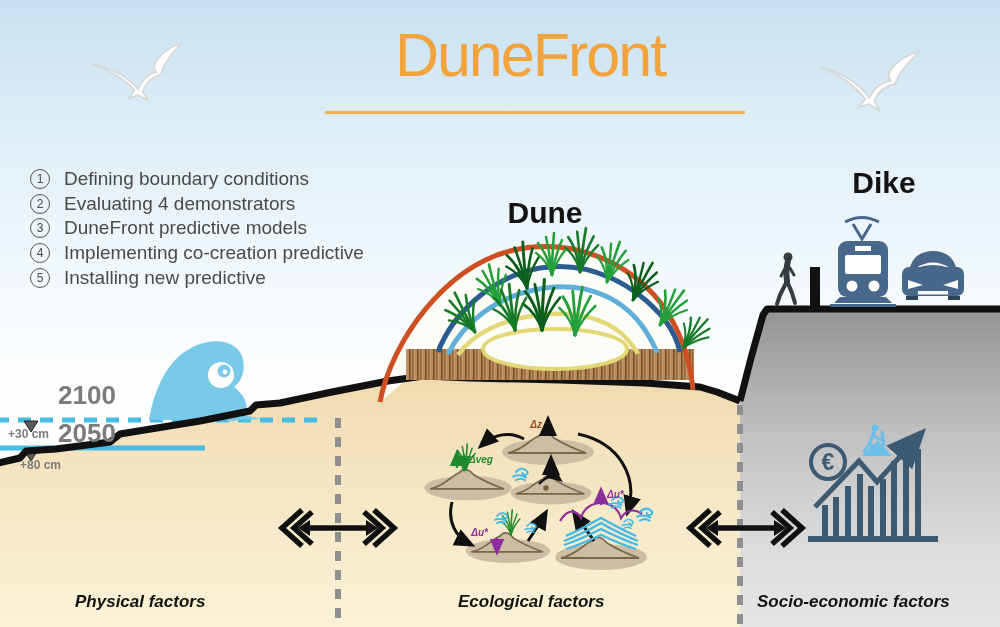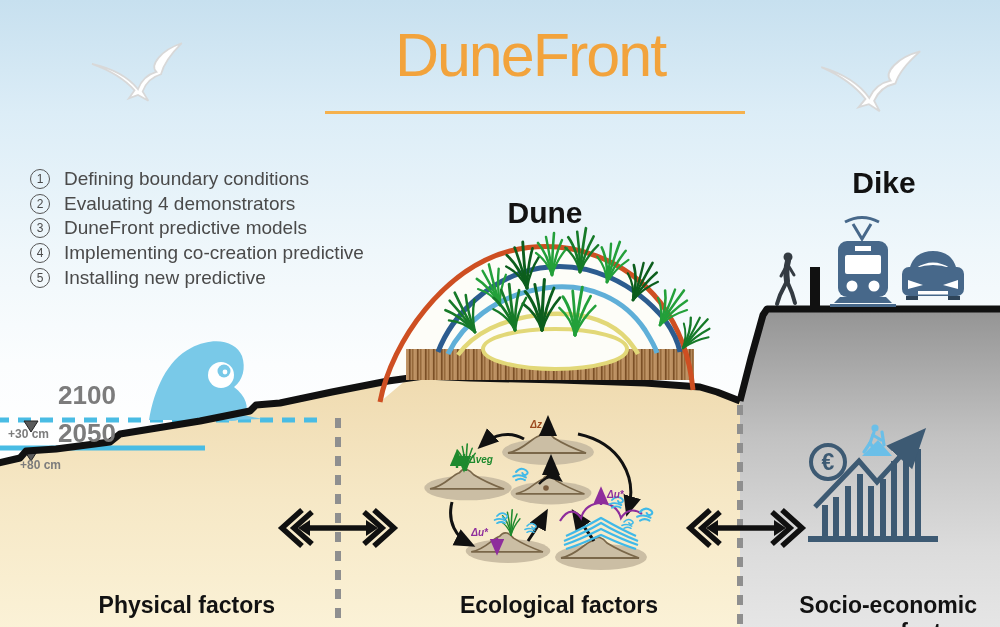--- a/index.html
+++ b/index.html
@@ -13,21 +13,21 @@
   .objectives{left:30px;top:167px;color:#4A4A4A;font-size:19px;}
   .obj-row{display:flex;align-items:center;height:24.6px;}
   .obj-num{width:18px;height:18px;border:1.6px solid #555;border-radius:50%;
     display:flex;align-items:center;justify-content:center;
     font-size:12px;margin-right:14px;flex:0 0 auto;}
   .feature-label{font-size:30px;font-weight:bold;color:#121212;text-align:center;}
   .dune-label{left:460px;top:196px;width:170px;}
   .dike-label{left:809px;top:166px;width:150px;}
   .sea-year{color:#7C7C7C;font-weight:bold;font-size:26px;}
   .sea-rise{color:#7C7C7C;font-weight:bold;font-size:12px;}
-  .factor{font-size:23px;font-weight:bold;color:#121212;text-align:right;}
+  .factor{font-size:17px;font-weight:bold;font-style:italic;color:#121212;text-align:left;}
   svg{display:block;}
 </style>
 </head>
 <body>
 
 <div class="canvas">
 
   <svg class="abs" width="1000" height="627" viewBox="0 0 1000 627" style="left:0;top:0;">
     <defs>
       <linearGradient id="sandGrad" x1="0" y1="370" x2="0" y2="630" gradientUnits="userSpaceOnUse">

